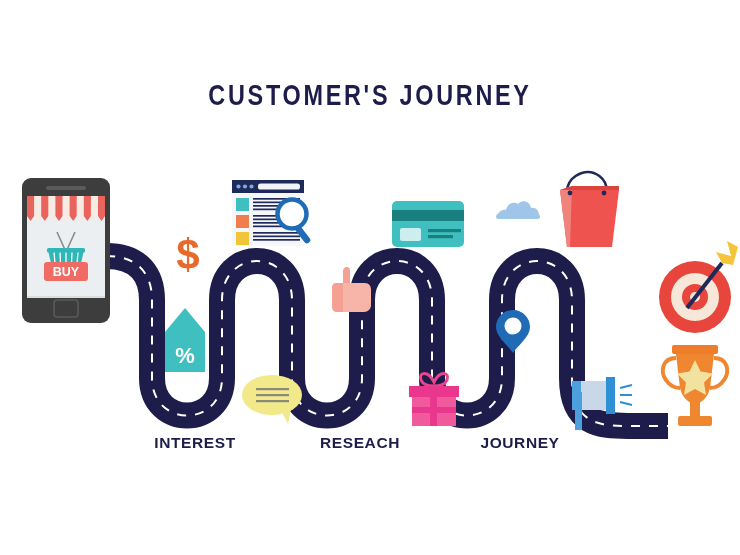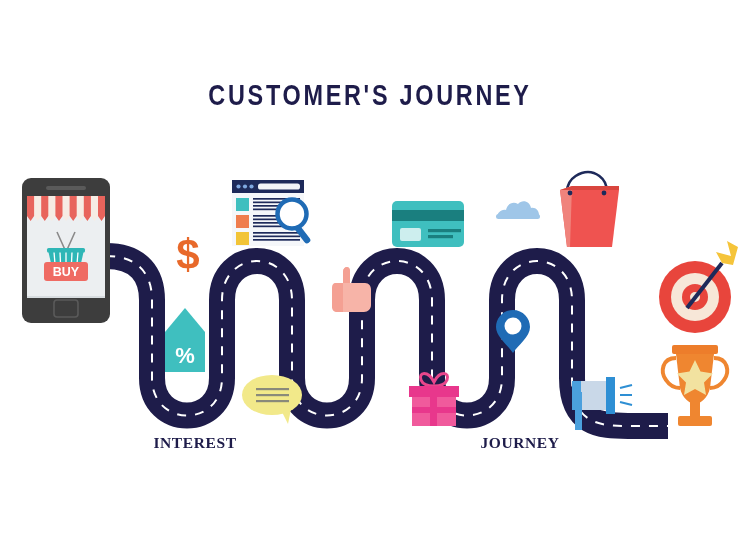--- a/index.html
+++ b/index.html
@@ -28,21 +28,21 @@
     font-size: 30px;
     font-weight: bold;
     letter-spacing: 3.5px;
     color: #1e1c4a;
     transform: scaleX(0.78);
     transform-origin: center center;
     white-space: nowrap;
   }
   .stage-label {
     position: absolute;
-    font-family: Liberation Serif, serif;
+    font-family: Liberation Sans, sans-serif;
     font-size: 15.5px;
     font-weight: bold;
     letter-spacing: 0.6px;
     color: #1e1c4a;
     white-space: nowrap;
     text-align: center;
   }
   #label-interest { left: 125px; top: 434px; width: 140px; }
   #label-research { left: 290px; top: 434px; width: 140px; }
   #label-purchase { left: 450px; top: 434px; width: 140px; }
@@ -268,15 +268,16 @@
       <path d="M714,358 C728,358 730,372 724,380 C720,386 714,388 710,388" fill="none" stroke="#ef8630" stroke-width="4"></path>
       <rect x="690" y="402" width="10" height="16" fill="#ef8630"></rect>
       <rect x="678" y="416" width="34" height="10" rx="2" fill="#ef8630"></rect>
       <path d="M695,360 L700.5,371.5 L713,373.5 L704,382.5 L706,395 L695,389 L684,395
                L686,382.5 L677,373.5 L689.5,371.5 Z" fill="#f2e2a0"></path>
     </g>
 
   </svg>
 
   <div id="label-interest" class="stage-label">INTEREST</div>
+  <div id="label-research" class="stage-label">RESEACH</div>
   <div id="label-purchase" class="stage-label">JOURNEY</div>
 
 </div>
 
 </body></html>

